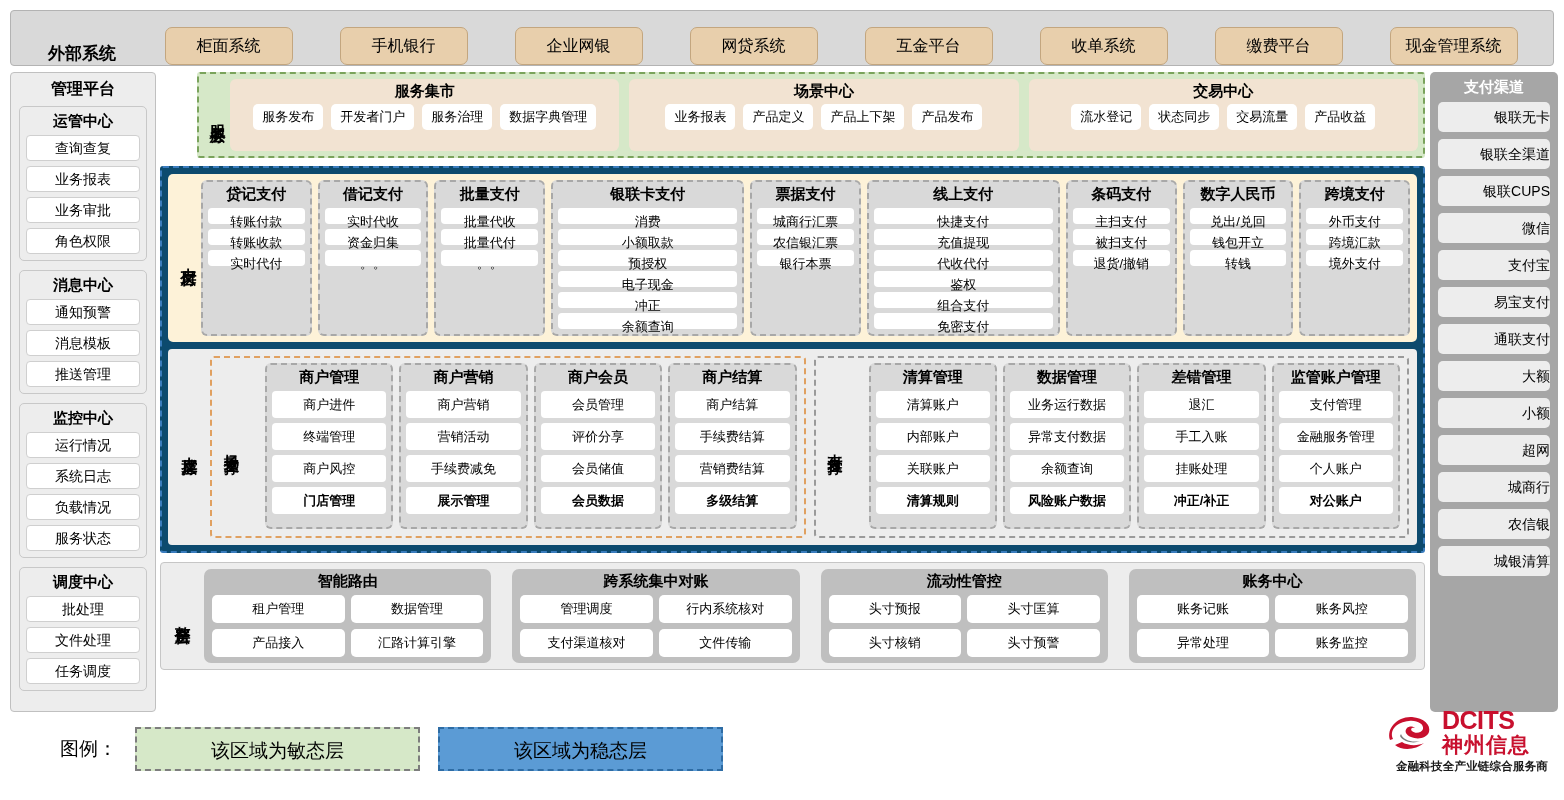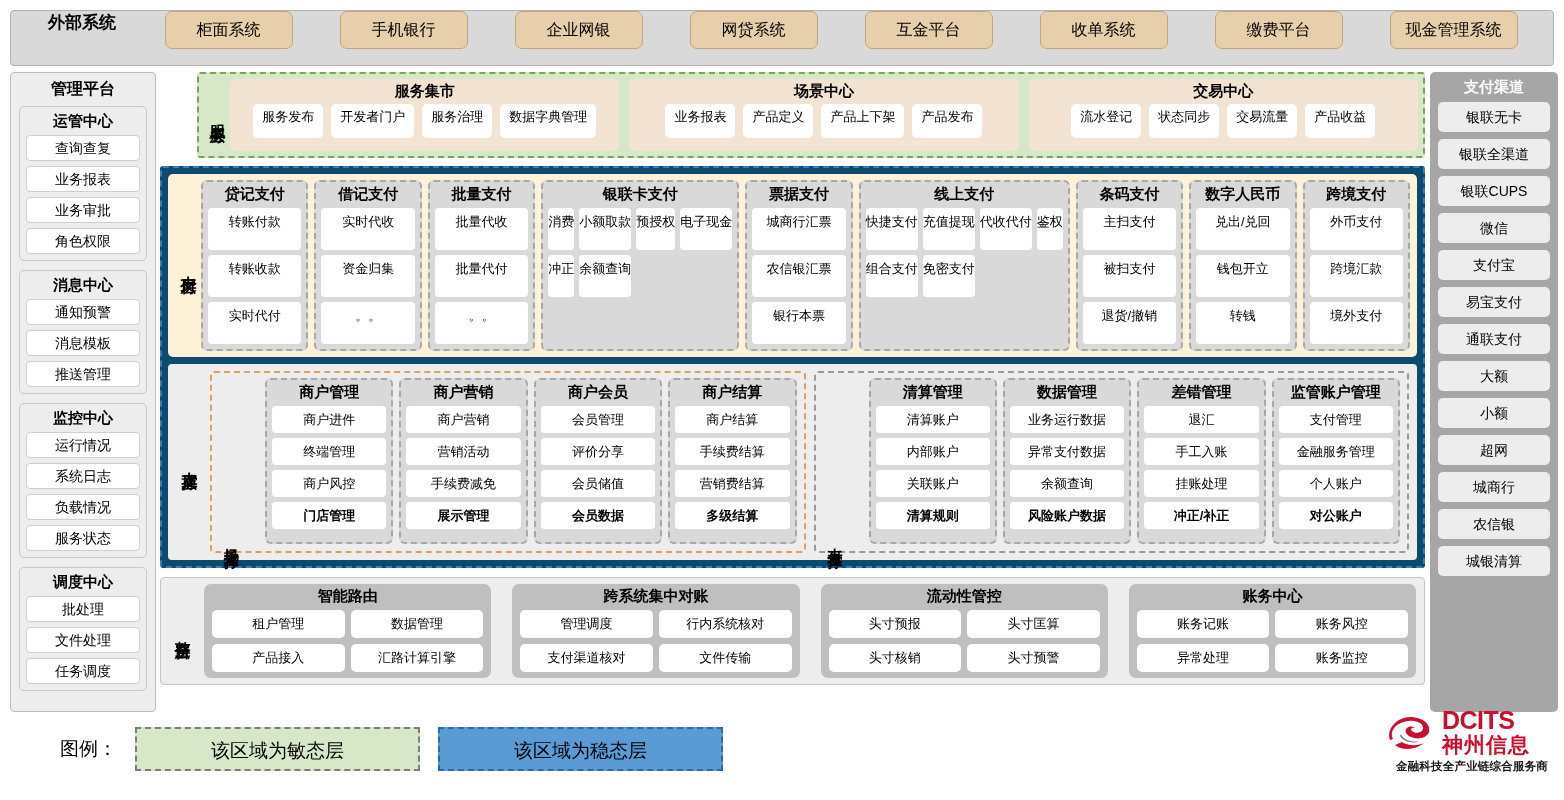--- a/index.html
+++ b/index.html
@@ -8,21 +8,21 @@
     background: #ffffff;
     font-family: "Liberation Sans", "DejaVu Sans", sans-serif;
     overflow: hidden;
   }
   .page { position: relative; width: 1564px; height: 800px; }
 
   
   .ext-bar {
     position: absolute; left: 10px; top: 10px; width: 1544px; height: 56px;
     background: #d9d9d9; border: 1px solid #b3b3b3; border-radius: 4px;
-    display: flex; align-items: flex-start; padding: 0 12px;
+    display: flex; align-items: flex-end; padding: 0 12px;
   }
   .ext-title {
     font-size: 17px; font-weight: bold; color: #000;
     width: 118px; text-align: center; flex: none;
   }
   .ext-items { flex: 1; display: flex; align-items: center; justify-content: space-around; }
   .ext-chip {
     background: #e8cfac; border: 1px solid #c3a67f; border-radius: 7px;
     min-width: 128px; height: 38px; line-height: 36px; text-align: center;
     font-size: 16px; color: #000; padding: 0 8px;
@@ -48,21 +48,21 @@
   .mgmt-chip:last-child { margin-bottom: 0; }
 
   
   .channels {
     position: absolute; left: 1430px; top: 72px; width: 128px; height: 640px;
     background: #a6a6a6; border-radius: 5px; padding: 6px 8px;
   }
   .channels-title { font-size: 15px; font-weight: bold; color: #fff; text-align: center; margin-bottom: 5px; }
   .chan-chip {
     background: #ededed; border-radius: 5px; height: 30px; line-height: 30px;
-    text-align: center; font-size: 14px; color: #000; margin-bottom: 7px;
+    text-align: right; font-size: 14px; color: #000; margin-bottom: 7px;
   }
 
   
   .center { position: absolute; left: 160px; top: 72px; width: 1265px; }
 
   
   .svc-layer {
     background: #d6e8c8; border: 2px dashed #7aa35c; border-radius: 3px;
     height: 86px; display: flex; align-items: stretch; padding: 5px; margin-left: 37px;
   }
@@ -72,21 +72,21 @@
     writing-mode: vertical-rl; text-orientation: upright; letter-spacing: 2px;
   }
   .svc-groups { flex: 1; display: flex; gap: 10px; }
   .svc-group {
     flex: 1; background: #f2e3d2; border-radius: 6px; padding: 3px 8px 5px;
     display: flex; flex-direction: column;
   }
   .svc-group-title { font-size: 15px; font-weight: bold; text-align: center; margin-bottom: 3px; }
   .svc-chips { display: flex; gap: 8px; justify-content: center; }
   .svc-chip {
-    background: #fff; border-radius: 5px; height: 34px; line-height: 26px;
+    background: #fff; border-radius: 5px; height: 26px; line-height: 26px;
     font-size: 13px; text-align: center; padding: 0 9px; white-space: nowrap;
   }
 
   
   .stable {
     margin-top: 8px; background: #0c4a6e; border: 2px dashed #3a7cbe;
     border-radius: 3px; padding: 6px;
   }
 
   
@@ -96,34 +96,34 @@
   }
   .pay-groups { flex: 1; display: flex; gap: 6px; }
   .pay-group {
     border: 2px dashed #a8a8a8; border-radius: 6px; background: #d9d9d9;
     padding: 2px 5px 5px; display: flex; flex-direction: column; flex: 1;
   }
   .pay-group.wide { flex: 1.85; }
   .pay-group-title { font-size: 15px; font-weight: bold; text-align: center; margin: 1px 0 4px; }
   .pay-grid { display: grid; gap: 5px; }
   .pay-grid.c1 { grid-template-columns: 1fr; }
-  .pay-grid.c2 { grid-template-columns: 1fr 1fr 1fr 1fr; }
+  .pay-grid.c2 { grid-template-columns: 1fr; }
   .pay-chip {
-    background: #fff; border-radius: 4px; height: 42px; line-height: 27px;
+    background: #fff; border-radius: 4px; height: 16px; line-height: 27px;
     font-size: 13px; text-align: center; white-space: nowrap;
   }
 
   
   .sup-layer {
     margin-top: 7px; background: #ededed; border-radius: 4px;
     padding: 7px 8px; display: flex; align-items: stretch; gap: 8px;
   }
   .sup-half {
     flex: 1; border: 2px dashed #9a9a9a; border-radius: 4px;
-    padding: 5px 7px 7px; display: flex; align-items: flex-end; gap: 22px;
+    padding: 5px 7px 7px; display: flex; align-items: center; gap: 22px;
   }
   .sup-half.agile { border-color: #e0a060; }
   .sup-inner-label {
     width: 24px; flex: none; display: flex; align-items: center; justify-content: center;
     font-size: 15px; font-weight: bold;
     writing-mode: vertical-rl; text-orientation: upright; letter-spacing: 2px;
   }
   .sup-cols { flex: 1; display: flex; gap: 6px; }
   .sup-group {
     flex: 1; border: 2px dashed #a8a8a8; border-radius: 6px; background: #d9d9d9;

